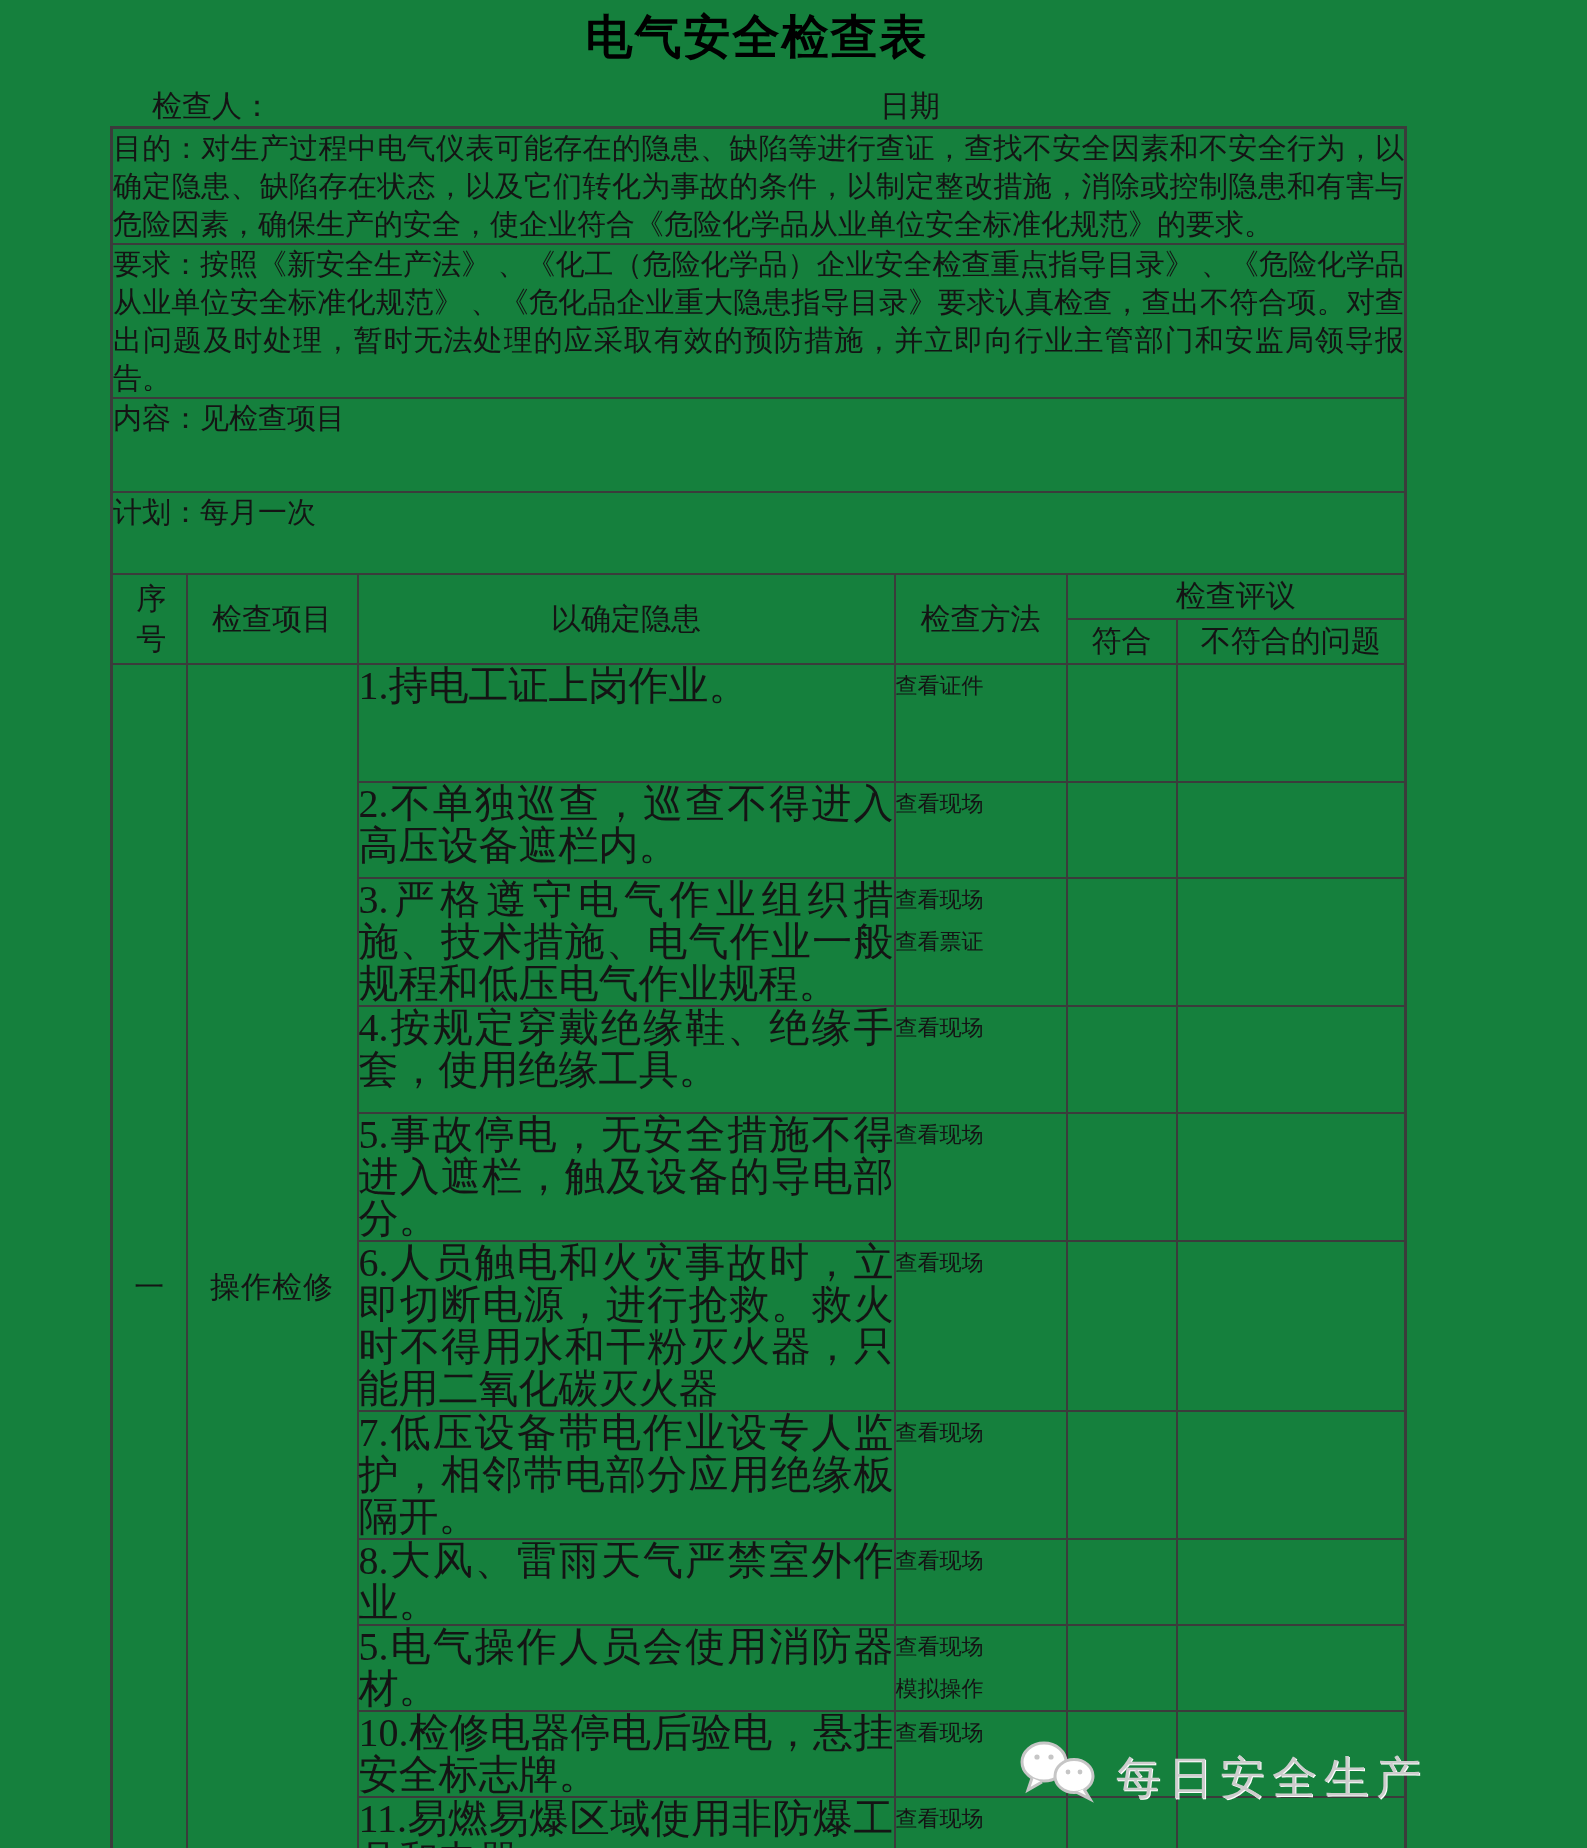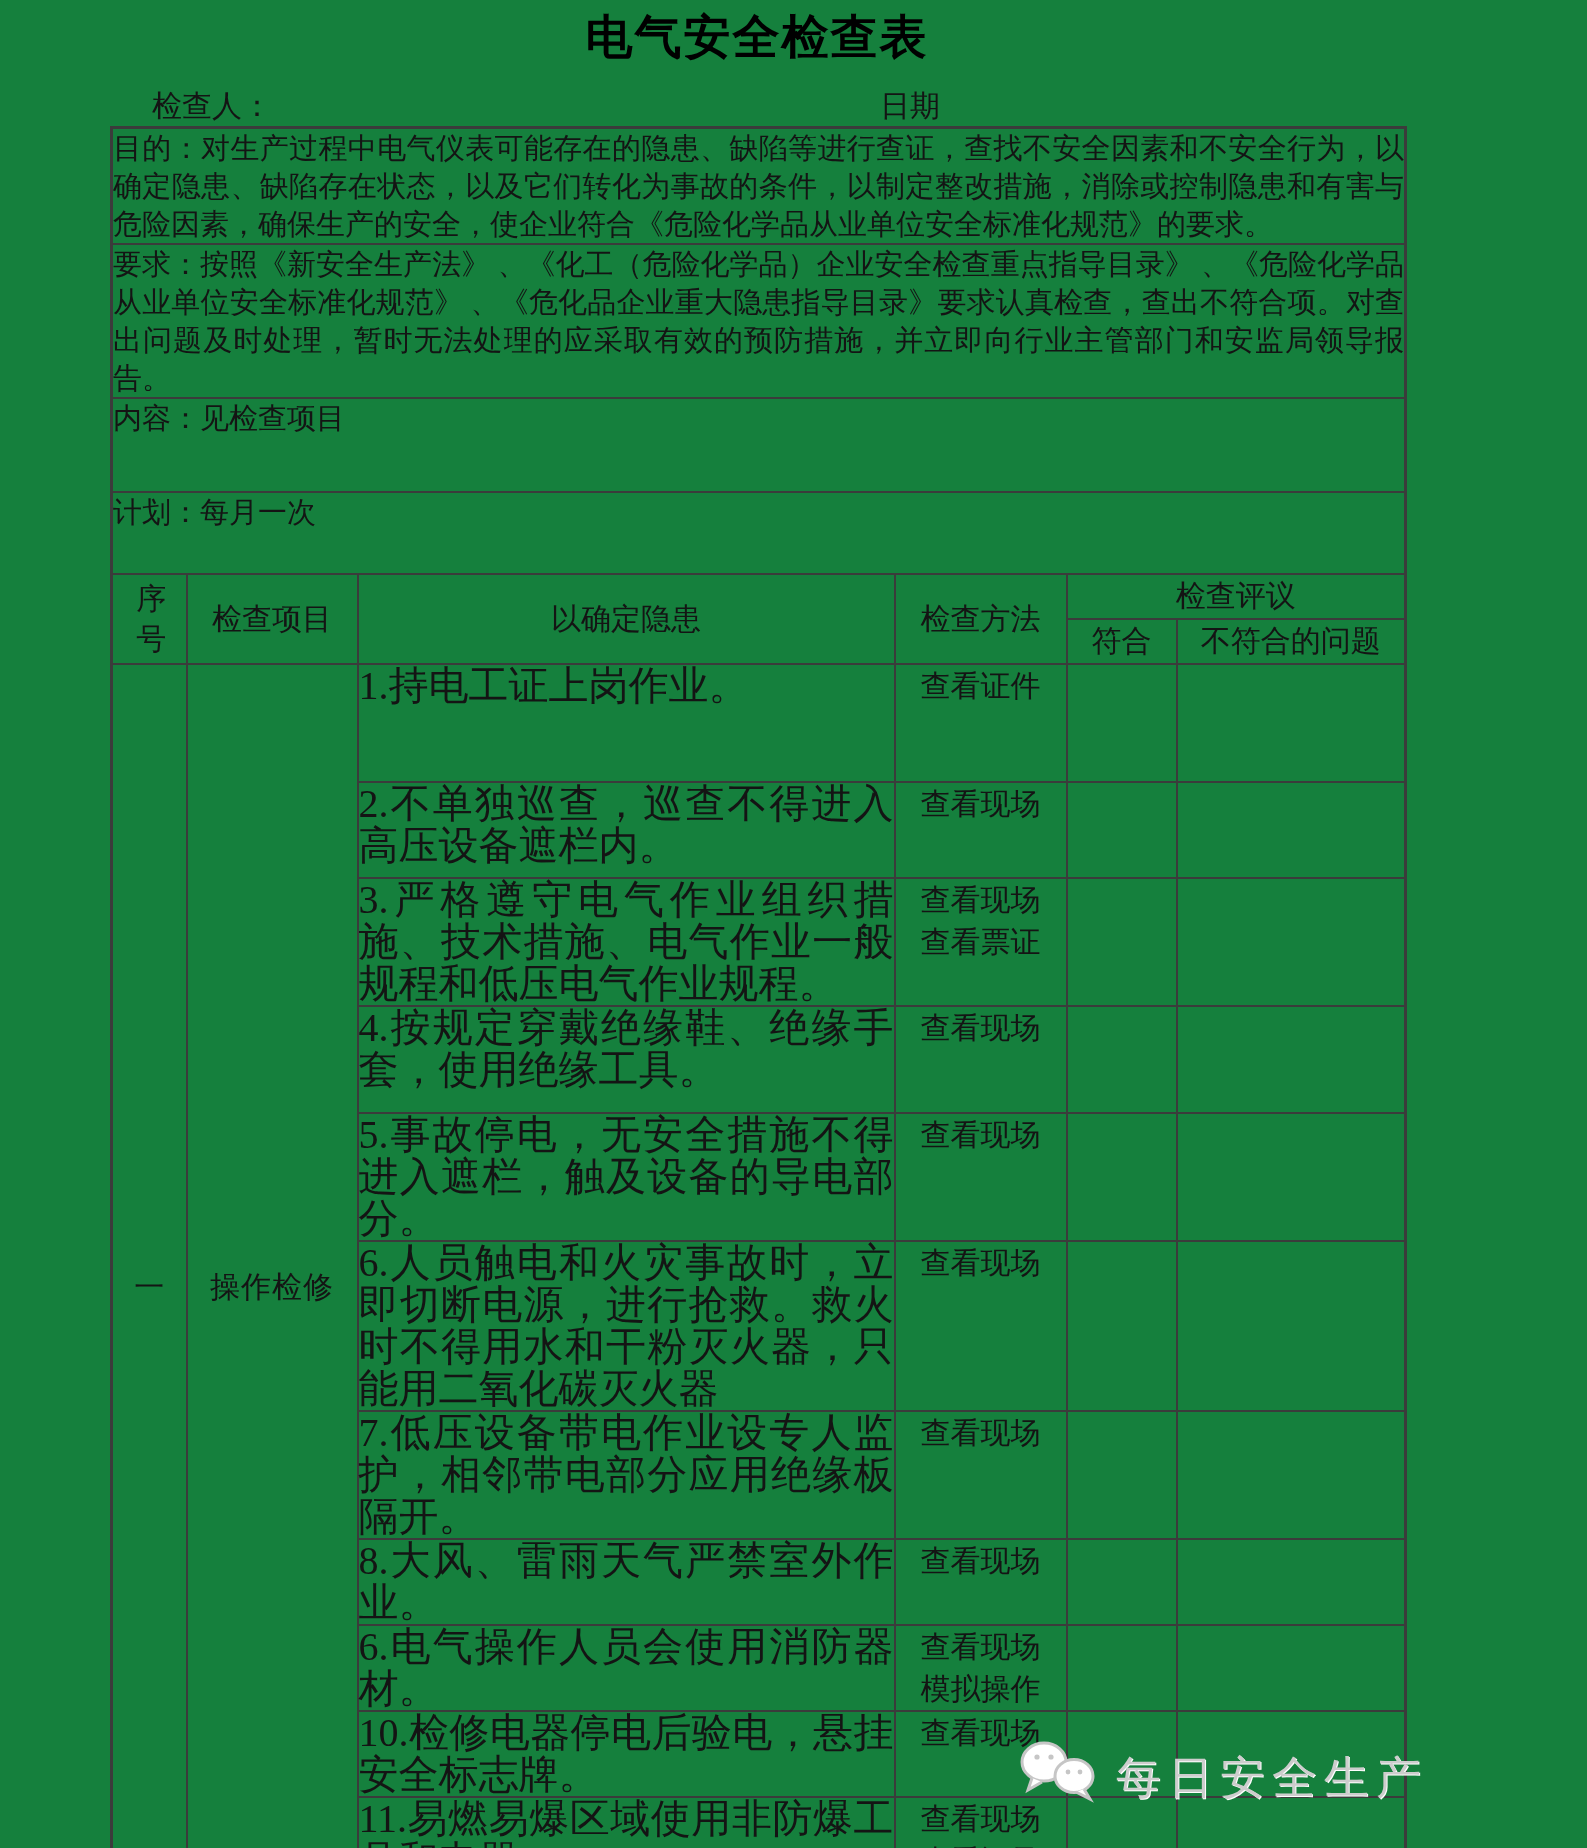--- a/index.html
+++ b/index.html
@@ -56,22 +56,22 @@
   }
   
   .c-seq{ text-align:center;vertical-align:middle;font-size:30px; }
   .c-grp{ text-align:center;vertical-align:middle;font-size:30px;letter-spacing:1px; }
   .c-std{
     text-align:left;vertical-align:top;
     font-size:40px;line-height:42px;text-align:justify;
     padding:5px 10px 0 12px;
   }
   .c-mth{
-    text-align:center;vertical-align:top;
-    font-size:30px;line-height:42px;
+    text-align:left;vertical-align:top;
+    font-size:22px;line-height:42px;
     padding:5px 6px 0 12px;
     white-space:pre-line;
   }
   .c-ok,.c-no{vertical-align:top;}
   #cl-body tr:nth-child(1){height:118px;}
   #cl-body tr:nth-child(2){height:96px;}
   #cl-body tr:nth-child(3){height:126px;}
   #cl-body tr:nth-child(4){height:107px;}
   #cl-body tr:nth-child(5){height:115px;}
   #cl-body tr:nth-child(6){height:117px;}
@@ -187,21 +187,21 @@
           <td class="c-ok"></td>
           <td class="c-no"></td>
         </tr>
         <tr>
           <td class="c-std">8.大风、雷雨天气严禁室外作业。</td>
           <td class="c-mth">查看现场</td>
           <td class="c-ok"></td>
           <td class="c-no"></td>
         </tr>
         <tr>
-          <td class="c-std">6.电气操作人员会使用消防器材。</td>
+          <td class="c-std">5.电气操作人员会使用消防器材。</td>
           <td class="c-mth">查看现场
 模拟操作</td>
           <td class="c-ok"></td>
           <td class="c-no"></td>
         </tr>
         <tr>
           <td class="c-std">10.检修电器停电后验电，悬挂安全标志牌。</td>
           <td class="c-mth">查看现场</td>
           <td class="c-ok"></td>
           <td class="c-no"></td>

